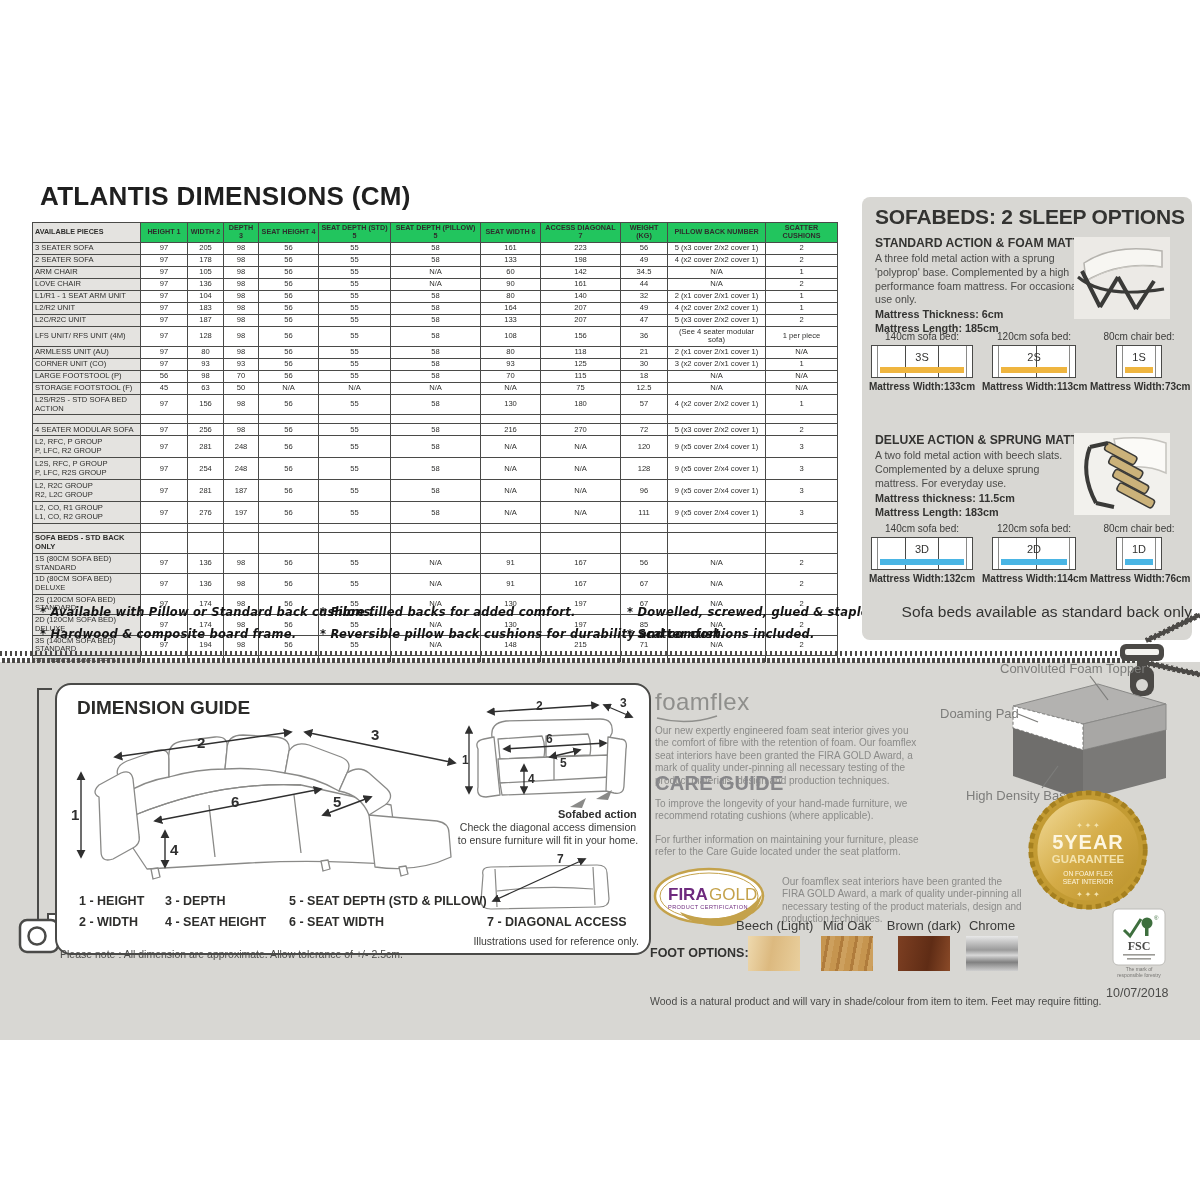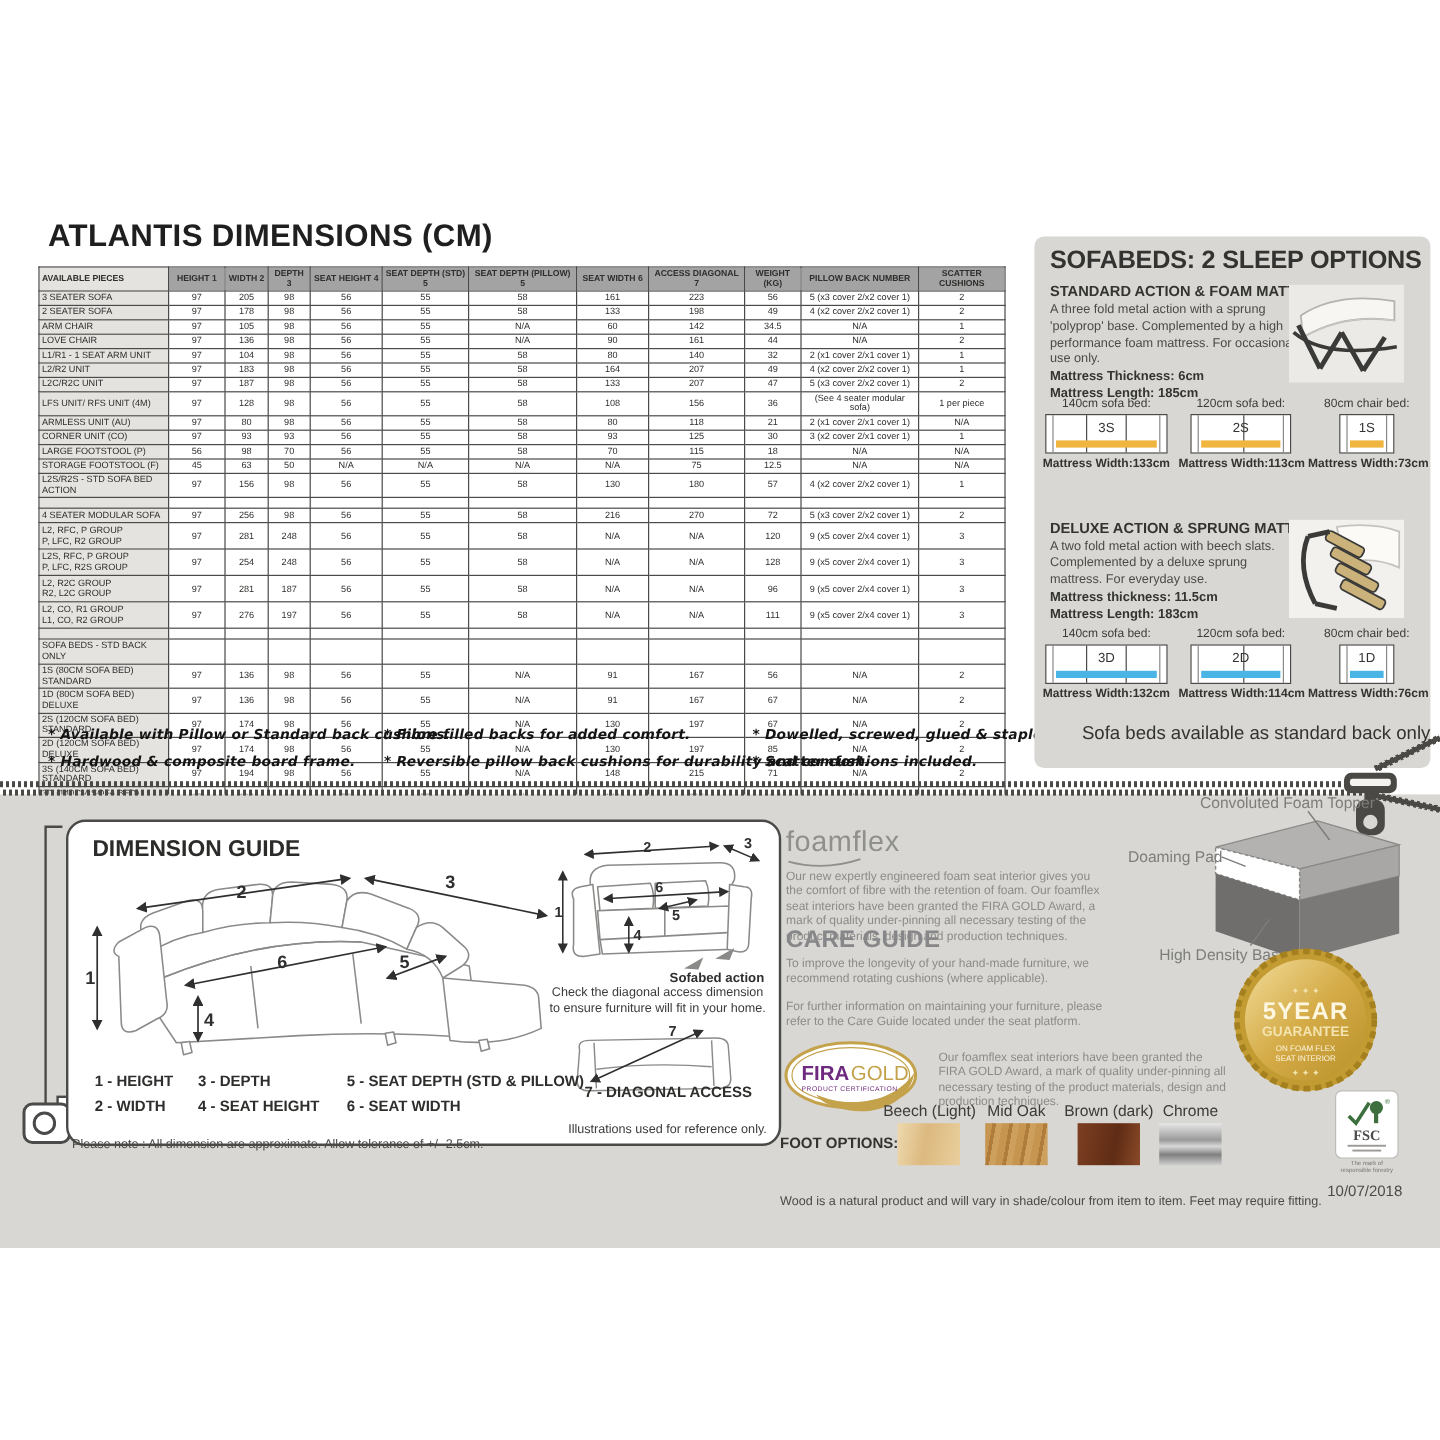--- a/index.html
+++ b/index.html
@@ -6,27 +6,27 @@
   .page{position:relative;width:1200px;height:1200px;background:#ffffff;overflow:hidden;
         font-family:"Liberation Sans",sans-serif;color:#3b3b39;}
   .abs{position:absolute;}
 
   
   .doc-title{font-size:26px;font-weight:bold;letter-spacing:.3px;color:#1f1f1f;}
 
   
   table.dimtable{border-collapse:collapse;table-layout:fixed;width:806px;font-size:7.6px;color:#2e2e2c;}
   .dimtable th,.dimtable td{border:1px solid #4a4a48;padding:1px 2px;text-align:center;overflow:hidden;line-height:1.15;}
-  .dimtable th{background:#a3a3a3;font-size:7.2px;font-weight:bold;height:15px;}
+  .dimtable th{background:#22c55e;font-size:7.2px;font-weight:bold;height:15px;}
   .dimtable th.lbl,.dimtable td.lbl{text-align:left;background:#e4e3e0;}
   .dimtable tr.plain td{height:9px;}
   .dimtable tr.tall td{height:19px;}
   .dimtable tr.tall td.lbl{white-space:pre-line;}
   .dimtable tr.spacer td{height:6px;}
-  .dimtable tr.section td.lbl,.dimtable tr.labelonly td.lbl{font-weight:normal;}
+  .dimtable tr.section td.lbl,.dimtable tr.labelonly td.lbl{font-weight:bold;}
   .dimtable tr.scatter td.lbl{font-weight:bold;}
   .dimtable tr.scatter td div{font-size:7.4px;line-height:1.35;}
 
   
   .hand{font-family:"DejaVu Sans",cursive;font-style:italic;font-weight:bold;font-size:11.5px;
         color:#141414;line-height:1.9;letter-spacing:.2px;white-space:nowrap;}
 
   
   .sbpanel{position:absolute;left:862px;top:197px;width:330px;height:443px;background:#d8d7d3;border-radius:8px;}
   .sbpanel .ptitle{position:absolute;left:13px;top:8px;font-size:21px;font-weight:bold;color:#333331;letter-spacing:-.2px;}
@@ -724,21 +724,21 @@
       <line x1="24" y1="48" x2="116" y2="6" stroke="#2f2f2f" stroke-width="1.3" marker-start="url(#ar)" marker-end="url(#ar)"></line>
       <text x="88" y="10" font-family="Liberation Sans,sans-serif" font-size="12" font-weight="bold" fill="#2f2f2f">7</text>
     </svg>
 
     <div class="legend" style="left:22px;top:209px;">1 - HEIGHT</div>
     <div class="legend" style="left:22px;top:230px;">2 - WIDTH</div>
     <div class="legend" style="left:108px;top:209px;">3 - DEPTH</div>
     <div class="legend" style="left:108px;top:230px;">4 - SEAT HEIGHT</div>
     <div class="legend" style="left:232px;top:209px;">5 - SEAT DEPTH (STD &amp; PILLOW)</div>
     <div class="legend" style="left:232px;top:230px;">6 - SEAT WIDTH</div>
-    <div class="legend" style="left:430px;top:218px;text-align:right;">7 - DIAGONAL ACCESS</div>
+    <div class="legend" style="left:430px;top:230px;text-align:right;">7 - DIAGONAL ACCESS</div>
 
     <div class="dgnote" style="left:390px;top:250px;width:192px;text-align:right;">Illustrations used for reference only.</div>
   </div>
 
   <div class="abs" style="left:655px;top:688px;width:268px;">
     <div style="position:relative;width:110px;">
       <span class="glogo">foamflex</span>
       <svg class="abs" style="left:0;top:25px;" width="64" height="10" viewBox="0 0 64 10">
         <path d="M2,5 Q32,13 62,3" stroke="#8f8f8c" stroke-width="1.6" fill="none"></path>
       </svg>

